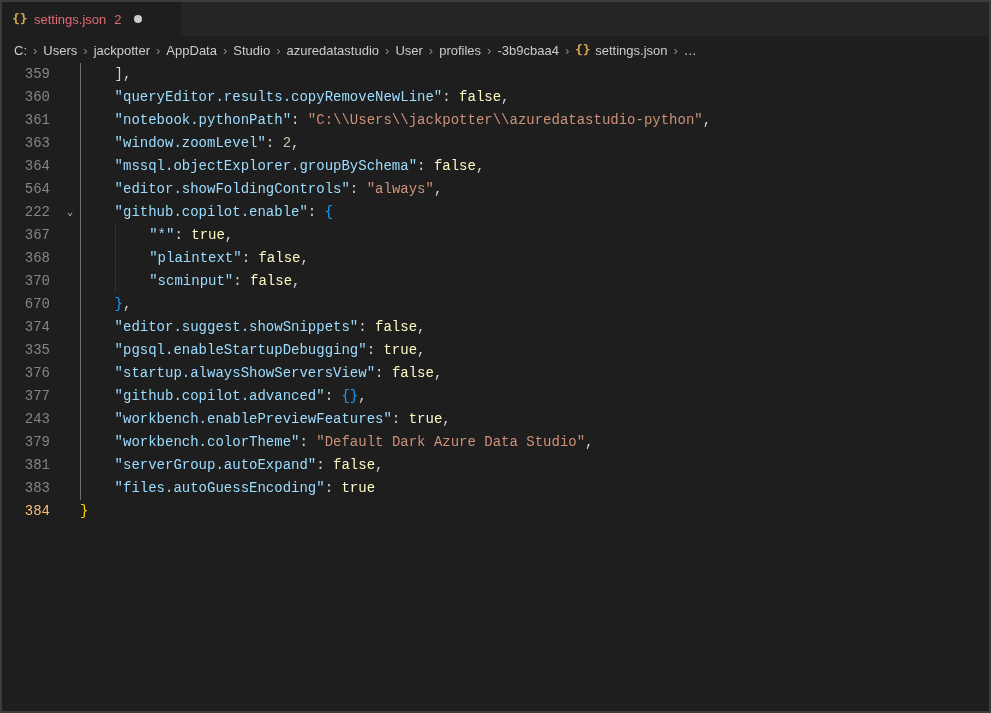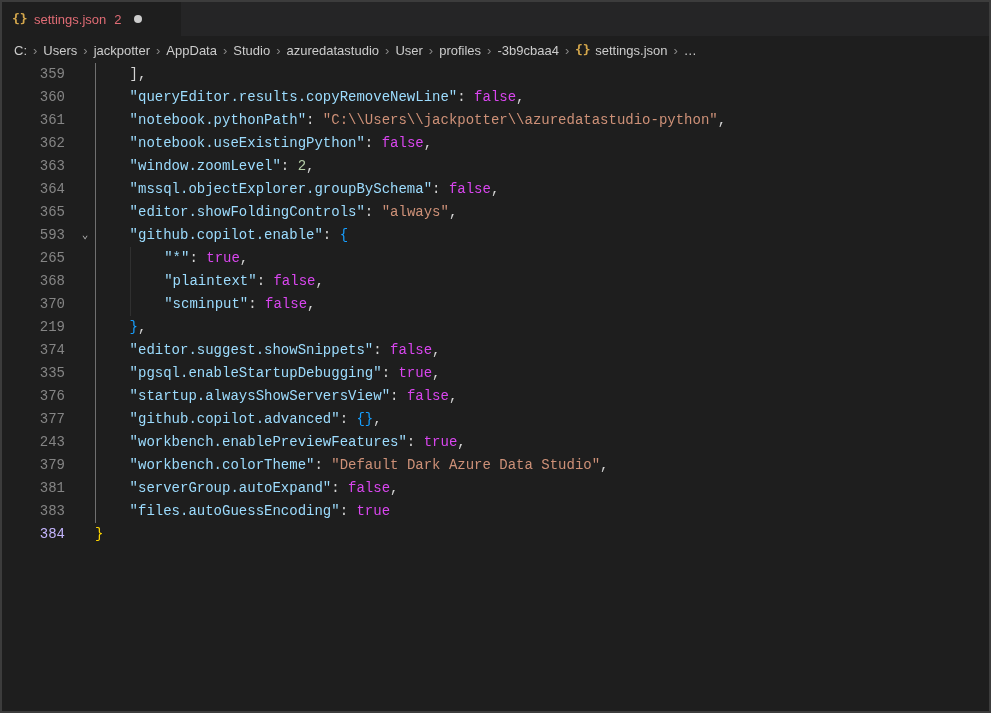--- a/index.html
+++ b/index.html
@@ -106,26 +106,26 @@
     .line-num { width: 58px; text-align: right; padding-right: 10px; color: #858585; flex-shrink: 0; }
     .line-fold { width: 20px; text-align: center; color: #bbb; flex-shrink: 0; font-size: 11px; cursor: pointer; }
     .indent-guide {
       display: inline-block;
       border-left: 1px solid #404040;
       height: 23px;
     }
     .code-text { white-space: pre; }
     .tok-key { color: #9cdcfe; }
     .tok-str { color: #ce9178; }
-    .tok-bool { color: #d946ef; }
+    .tok-bool { color: #fef9c3; }
     .tok-num { color: #b5cea8; }
     .tok-punct { color: #d4d4d4; }
     .tok-brace { color: #ffd700; }
     .tok-brace2 { color: #179fff; }
-    .current-line .line-num { color: #c4b5fd; }
+    .current-line .line-num { color: #fdba74; }
     .inactive-indent { border-left-color: #303030; }
     .active-indent { border-left-color: #707070; }
   </style>
 </head>
 <body>
 
 <div class="window">
   <div class="tab-bar">
     <div class="tab">
       <span class="tab-icon">
@@ -184,78 +184,73 @@
       </span>
       <span>settings.json</span>
     </span>
     <span class="crumb-sep">›</span>
     <span class="crumb crumb-ellipsis">
         <span>…</span>
       </span>
   </div>
 
   <div class="editor" id="editor-lines">
-      <div style="width: 100%; padding-left: 15px;">
+      <div style="width: 100%;">
         <div class="line">
           <span class="line-num">359</span>
           <span class="line-fold"></span>
           <span class="code-text"><span class="indent-guide active-indent">    </span><span class="tok-punct">],</span></span>
         </div>
         <div class="line">
           <span class="line-num">360</span>
           <span class="line-fold"></span>
           <span class="code-text"><span class="indent-guide active-indent">    </span><span class="tok-key">"queryEditor.results.copyRemoveNewLine"</span><span class="tok-punct">: </span><span class="tok-bool">false</span><span class="tok-punct">,</span></span>
         </div>
         <div class="line">
           <span class="line-num">361</span>
           <span class="line-fold"></span>
           <span class="code-text"><span class="indent-guide active-indent">    </span><span class="tok-key">"notebook.pythonPath"</span><span class="tok-punct">: </span><span class="tok-str">"C:\\Users\\jackpotter\\azuredatastudio-python"</span><span class="tok-punct">,</span></span>
         </div>
         <div class="line">
-          <span class="line-num">362</span>
-          <span class="line-fold"></span>
-          <span class="code-text"><span class="indent-guide active-indent">    </span><span class="tok-key">"notebook.useExistingPython"</span><span class="tok-punct">: </span><span class="tok-bool">false</span><span class="tok-punct">,</span></span>
-        </div>
-        <div class="line">
           <span class="line-num">363</span>
           <span class="line-fold"></span>
           <span class="code-text"><span class="indent-guide active-indent">    </span><span class="tok-key">"window.zoomLevel"</span><span class="tok-punct">: </span><span class="tok-num">2</span><span class="tok-punct">,</span></span>
         </div>
         <div class="line">
           <span class="line-num">364</span>
           <span class="line-fold"></span>
           <span class="code-text"><span class="indent-guide active-indent">    </span><span class="tok-key">"mssql.objectExplorer.groupBySchema"</span><span class="tok-punct">: </span><span class="tok-bool">false</span><span class="tok-punct">,</span></span>
         </div>
         <div class="line">
-          <span class="line-num">365</span>
+          <span class="line-num">564</span>
           <span class="line-fold"></span>
           <span class="code-text"><span class="indent-guide active-indent">    </span><span class="tok-key">"editor.showFoldingControls"</span><span class="tok-punct">: </span><span class="tok-str">"always"</span><span class="tok-punct">,</span></span>
         </div>
         <div class="line">
-          <span class="line-num">593</span>
+          <span class="line-num">222</span>
           <span class="line-fold">⌄</span>
           <span class="code-text"><span class="indent-guide active-indent">    </span><span class="tok-key">"github.copilot.enable"</span><span class="tok-punct">: </span><span class="tok-brace2">{</span></span>
         </div>
         <div class="line">
-          <span class="line-num">265</span>
+          <span class="line-num">367</span>
           <span class="line-fold"></span>
           <span class="code-text"><span class="indent-guide active-indent">    </span><span class="indent-guide inactive-indent">    </span><span class="tok-key">"*"</span><span class="tok-punct">: </span><span class="tok-bool">true</span><span class="tok-punct">,</span></span>
         </div>
         <div class="line">
           <span class="line-num">368</span>
           <span class="line-fold"></span>
           <span class="code-text"><span class="indent-guide active-indent">    </span><span class="indent-guide inactive-indent">    </span><span class="tok-key">"plaintext"</span><span class="tok-punct">: </span><span class="tok-bool">false</span><span class="tok-punct">,</span></span>
         </div>
         <div class="line">
           <span class="line-num">370</span>
           <span class="line-fold"></span>
           <span class="code-text"><span class="indent-guide active-indent">    </span><span class="indent-guide inactive-indent">    </span><span class="tok-key">"scminput"</span><span class="tok-punct">: </span><span class="tok-bool">false</span><span class="tok-punct">,</span></span>
         </div>
         <div class="line">
-          <span class="line-num">219</span>
+          <span class="line-num">670</span>
           <span class="line-fold"></span>
           <span class="code-text"><span class="indent-guide active-indent">    </span><span class="tok-brace2">}</span><span class="tok-punct">,</span></span>
         </div>
         <div class="line">
           <span class="line-num">374</span>
           <span class="line-fold"></span>
           <span class="code-text"><span class="indent-guide active-indent">    </span><span class="tok-key">"editor.suggest.showSnippets"</span><span class="tok-punct">: </span><span class="tok-bool">false</span><span class="tok-punct">,</span></span>
         </div>
         <div class="line">
           <span class="line-num">335</span>

